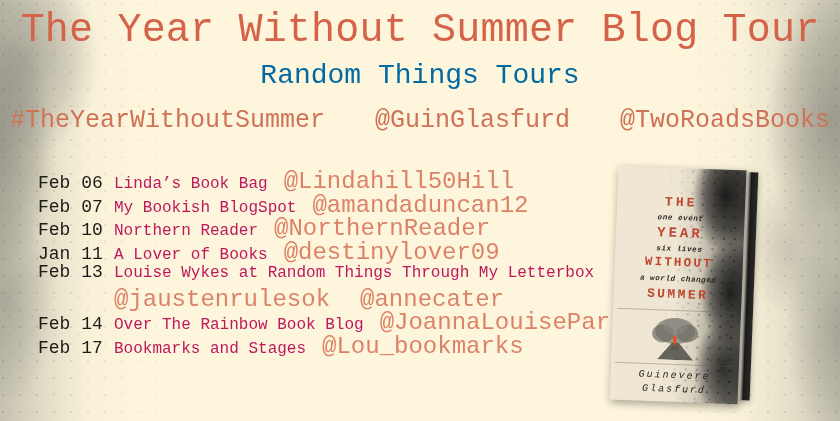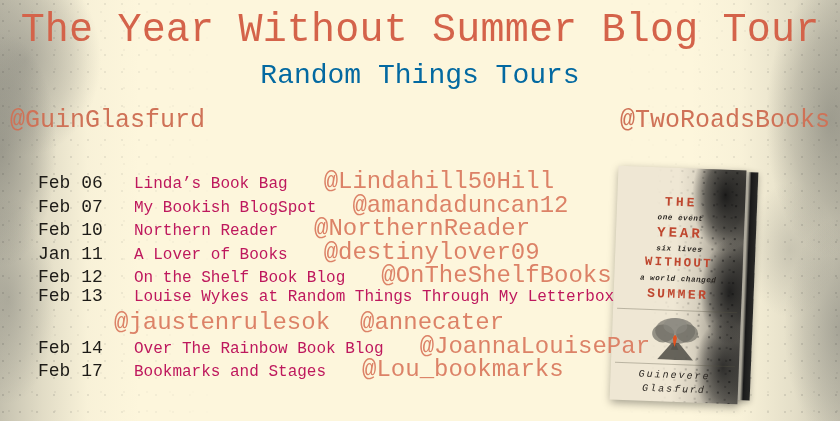--- a/index.html
+++ b/index.html
@@ -93,21 +93,20 @@
     position: absolute;
     left: 38px; top: 168px;
     width: 575px;
     z-index: 5;
   }
   .sched-row {
     display: flex;
     align-items: baseline;
     height: 23.5px;
     white-space: nowrap;
-    gap: 20px;
   }
   .sched-date {
     color: #1d1b17;
     font-size: 18px;
     width: 76px;
     flex: 0 0 76px;
   }
   .sched-blog {
     color: #be185d;
     font-size: 16px;
@@ -234,20 +233,21 @@
   <div class="ash ash-left"></div>
   <div class="ash ash-right"></div>
   <div class="ash ash-speckle"></div>
 
   <div class="head-block">
     <div class="main-title">The Year Without Summer Blog Tour</div>
     <div class="sub-title">Random Things Tours</div>
   </div>
 
   <div class="handles-row">
+    <span class="handle">#TheYearWithoutSummer</span>
     <span class="handle">@GuinGlasfurd</span>
     <span class="handle">@TwoRoadsBooks</span>
   </div>
 
   <div class="schedule">
 
     <div class="sched-row">
       <span class="sched-date">Feb 06</span>
       <span class="sched-blog">Linda’s Book Bag</span>
       <span class="sched-handle">@Lindahill50Hill</span>
@@ -264,25 +264,20 @@
       <span class="sched-blog">Northern Reader</span>
       <span class="sched-handle">@NorthernReader</span>
     </div>
 
     <div class="sched-row">
       <span class="sched-date">Jan 11</span>
       <span class="sched-blog">A Lover of Books</span>
       <span class="sched-handle">@destinylover09</span>
     </div>
 
-    <div class="sched-row">
-      <span class="sched-date">Feb 12</span>
-      <span class="sched-blog">On the Shelf Book Blog</span>
-      <span class="sched-handle">@OnTheShelfBooks</span>
-    </div>
 
     <div class="sched-row">
       <span class="sched-date">Feb 13</span>
       <span class="sched-blog">Louise Wykes at Random Things Through My Letterbox</span>
     </div>
     <div class="sched-cont">
       <span class="sched-handle">@jaustenrulesok</span>
       <span class="sched-handle">@annecater</span>
     </div>
 

